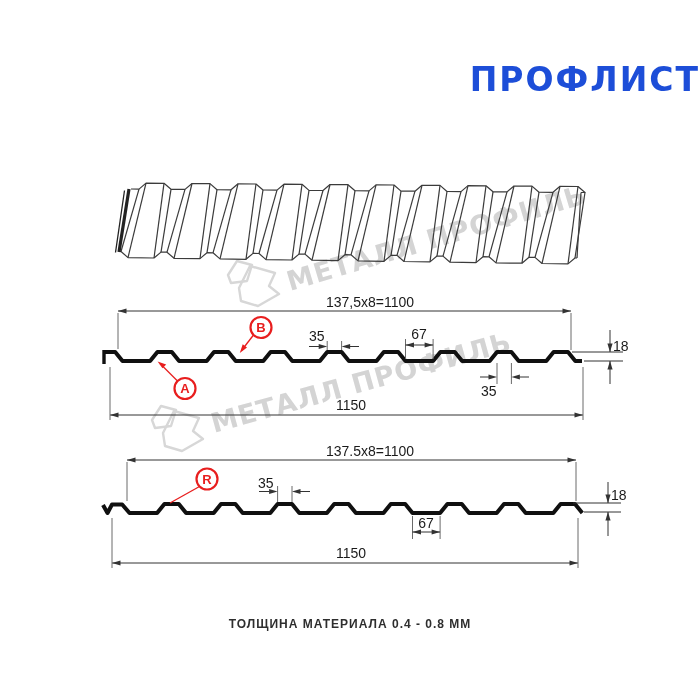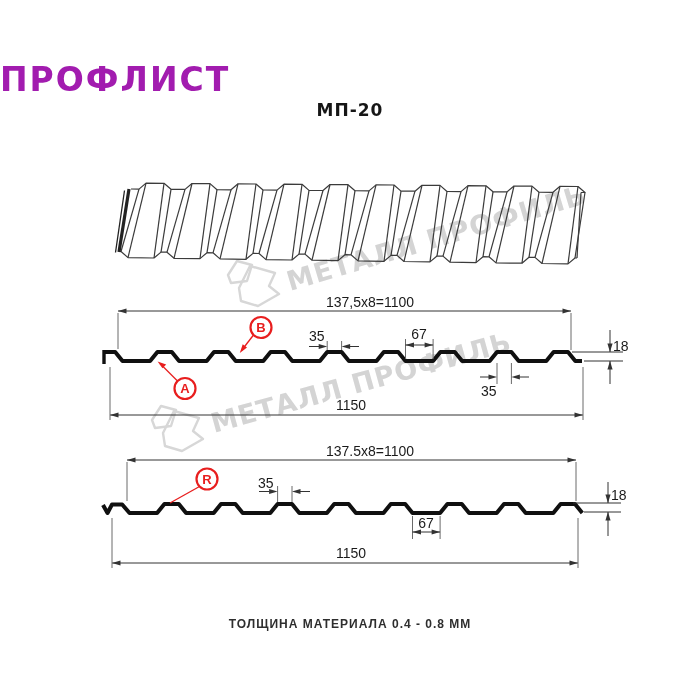--- a/index.html
+++ b/index.html
@@ -1,20 +1,20 @@
 <!DOCTYPE html>
 <html><head>
 <meta charset="utf-8">
 <style>
   html,body{margin:0;padding:0;background:#ffffff;}
   .page{position:relative;width:700px;height:700px;background:#ffffff;overflow:hidden;
         font-family:"Liberation Sans",sans-serif;}
-  .title{position:absolute;top:60px;left:0;width:700px;text-align:left;
+  .title{position:absolute;top:60px;left:0;width:700px;text-align:right;
          font-family:"DejaVu Sans",sans-serif;font-weight:bold;font-size:33px;
-         letter-spacing:2px;color:#a21caf;}
+         letter-spacing:2px;color:#1d4ed8;}
   .subtitle{position:absolute;top:100px;left:0;width:700px;text-align:center;
             font-family:"DejaVu Sans",sans-serif;font-weight:bold;font-size:17px;
             letter-spacing:1px;color:#161616;}
   .footer-note{position:absolute;top:617px;left:0;width:700px;text-align:center;
                font-family:"Liberation Sans",sans-serif;font-weight:bold;font-size:12px;
                letter-spacing:1px;color:#2e2e2e;}
   svg{position:absolute;left:0;top:0;}
   .thin{stroke:#6a6a6a;stroke-width:1;fill:none;}
   .dim{stroke:#333333;stroke-width:1;fill:none;}
   .arr{fill:#333333;stroke:none;}
@@ -31,21 +31,20 @@
   .redline{stroke:#e81e1e;stroke-width:1.3;fill:none;}
   .redarr{fill:#e81e1e;stroke:none;}
   .redtext{fill:#e81e1e;font-family:"Liberation Sans",sans-serif;font-weight:bold;font-size:13px;}
 </style>
 </head>
 <body>
 
 <div class="page">
 
   <div class="title">ПРОФЛИСТ</div>
-  <div class="subtitle">МП-20</div>
 
   <svg width="700" height="700" viewBox="0 0 700 700">
 
     <g>
       <g transform="translate(226,258)">
         <path class="wm" d="M2,17 L11,3 L26,7 L21,23 L5,25 Z"></path>
         <path class="wm" d="M13,30 L24,8 L49,15 L43,28 L53,36 L32,48 L15,43 Z"></path>
       </g>
       <text class="wmtext" x="290" y="291" transform="rotate(-16.5 290 291)">МЕТАЛЛ ПРОФИЛЬ</text>
     </g>

